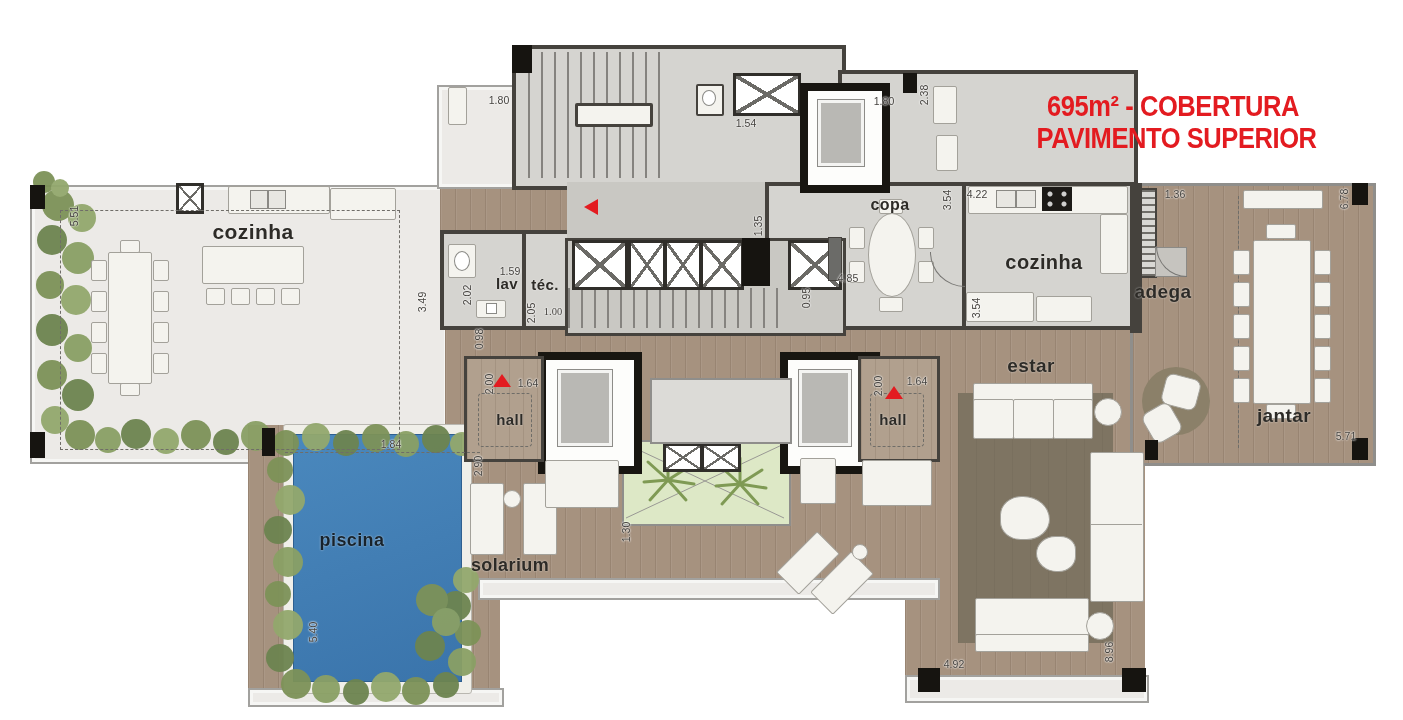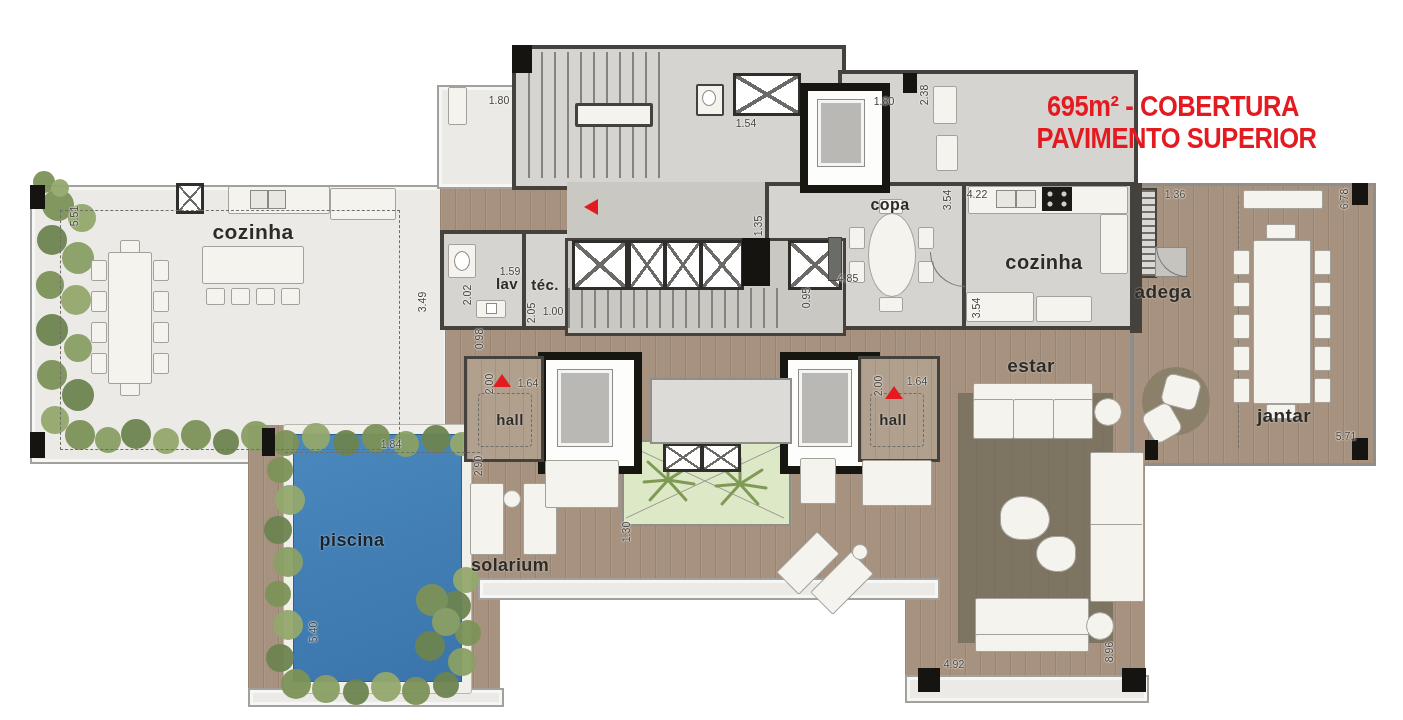--- a/index.html
+++ b/index.html
@@ -308,21 +308,21 @@
   <div class="abs dim dimv" style="left:924px;top:95px;">2.38</div>
   <div class="abs dim" style="left:977px;top:194px;">4.22</div>
   <div class="abs dim dimv" style="left:947px;top:200px;">3.54</div>
   <div class="abs dim dimv" style="left:976px;top:308px;">3.54</div>
   <div class="abs dim" style="left:848px;top:278px;">4.85</div>
   <div class="abs dim dimv" style="left:758px;top:226px;">1.35</div>
   <div class="abs dim dimv" style="left:806px;top:298px;">0.95</div>
   <div class="abs dim" style="left:510px;top:271px;">1.59</div>
   <div class="abs dim dimv" style="left:467px;top:295px;">2.02</div>
   <div class="abs dim dimv" style="left:531px;top:313px;">2.05</div>
-  <div class="abs dim" style="left:553px;top:311px;">1.00</div>
+  <div class="abs dim" style="left:553px;top:311px;font-family:Liberation Serif, serif;">1.00</div>
   <div class="abs dim dimv" style="left:479px;top:339px;">0.98</div>
   <div class="abs dim dimv" style="left:489px;top:384px;">2.00</div>
   <div class="abs dim" style="left:528px;top:383px;">1.64</div>
   <div class="abs dim dimv" style="left:878px;top:386px;">2.00</div>
   <div class="abs dim" style="left:917px;top:381px;">1.64</div>
   <div class="abs dim dimv" style="left:478px;top:466px;">2.90</div>
   <div class="abs dim" style="left:391px;top:444px;">1.84</div>
   <div class="abs dim dimv" style="left:313px;top:632px;">5.40</div>
   <div class="abs dim dimv" style="left:626px;top:532px;">1.30</div>
   <div class="abs dim" style="left:1175px;top:194px;">1.36</div>

